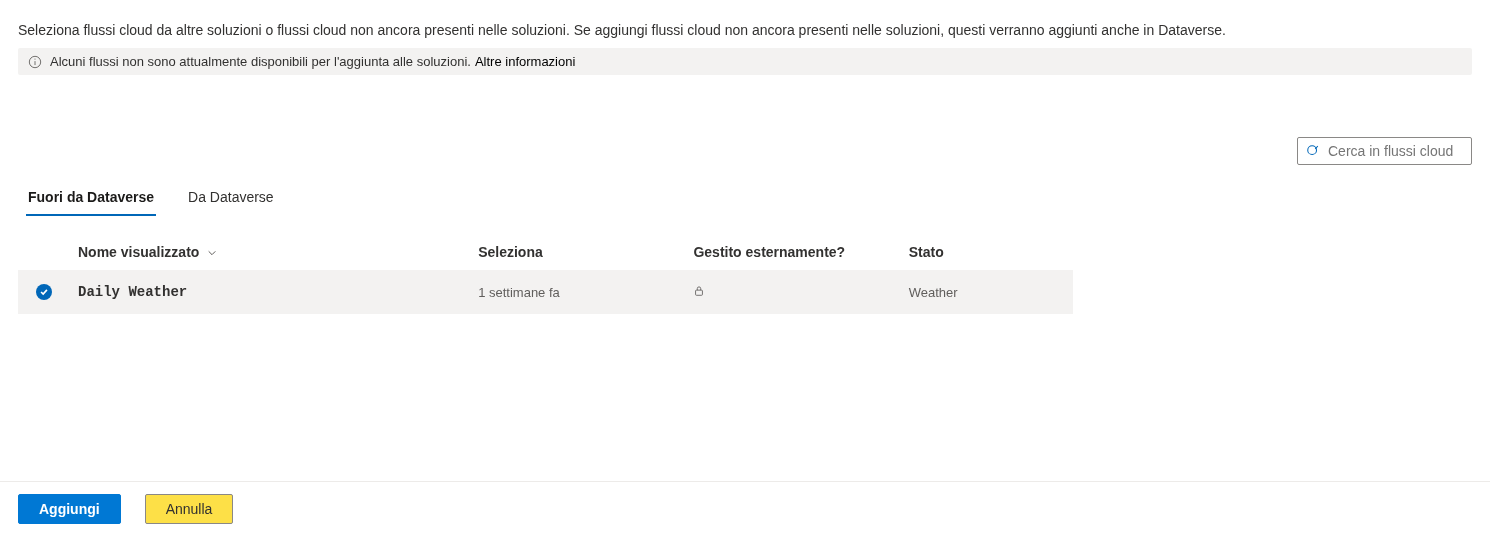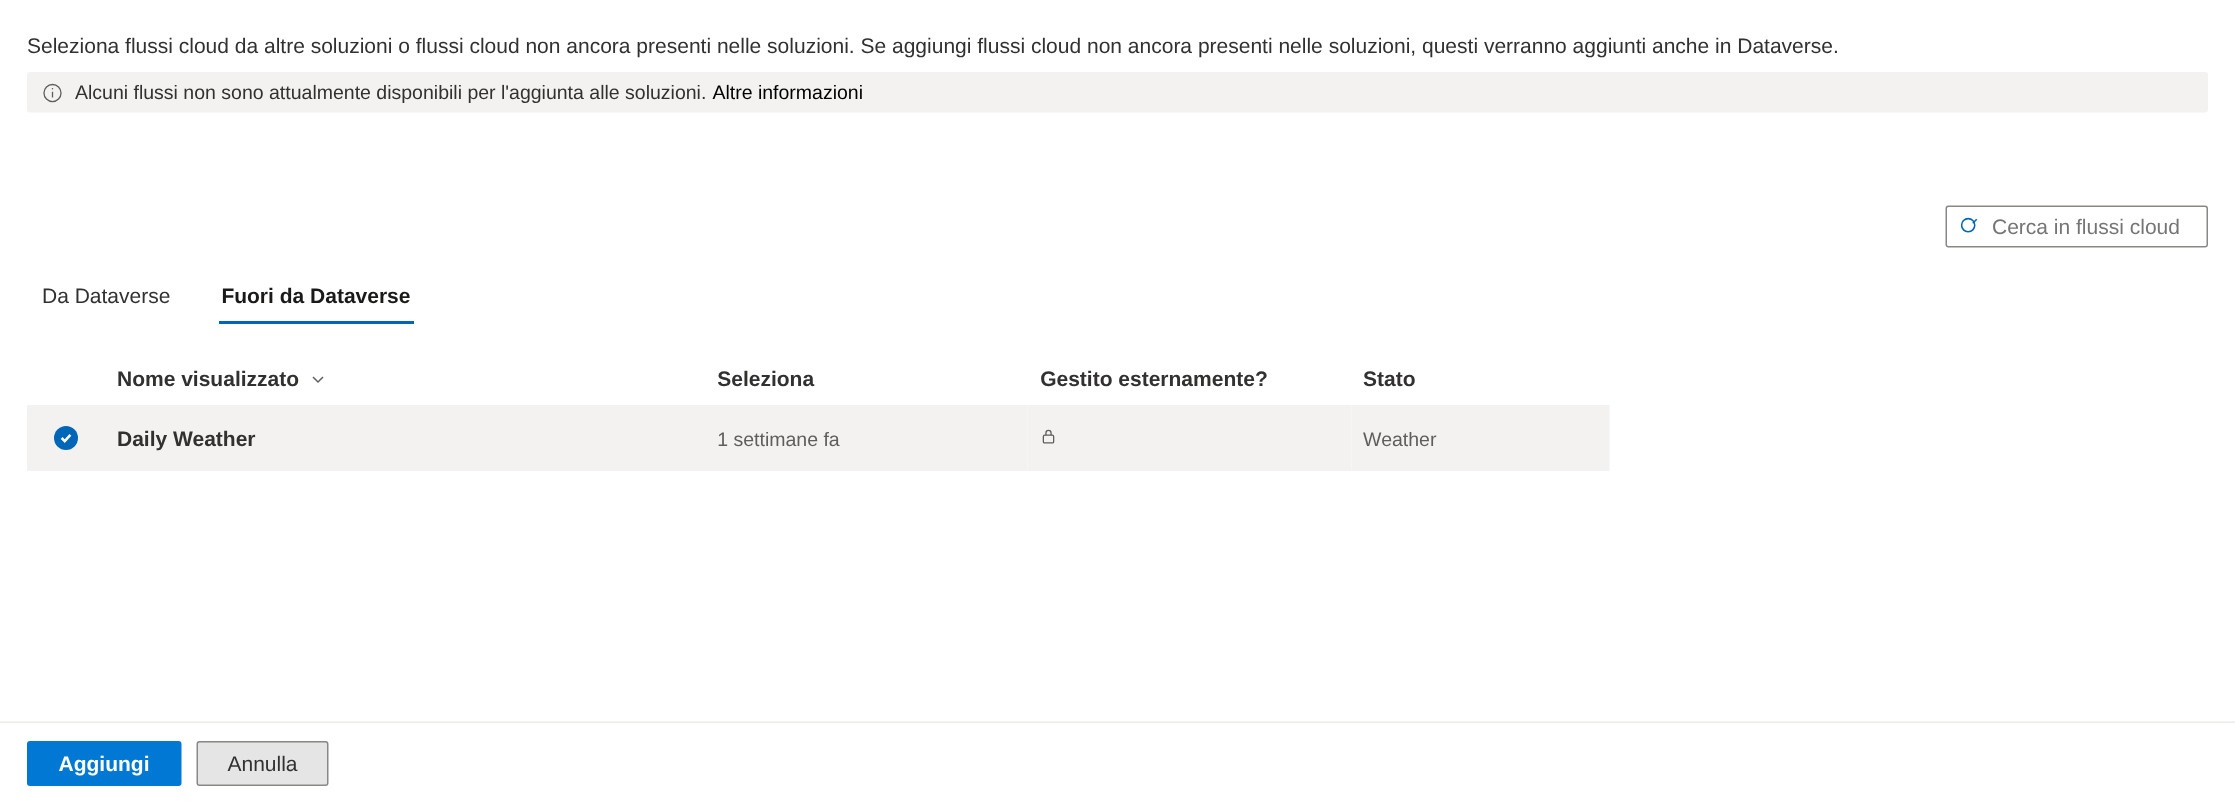--- a/index.html
+++ b/index.html
@@ -146,20 +146,21 @@
     padding: 14px 8px;
     font-size: 13px;
     color: #605e5c;
   }
   .row td.name-cell {
     padding-left: 60px;
     color: #323130;
     font-weight: 600;
     position: relative;
     font-size: 14px;
+    font-family: Liberation Mono, monospace;
   }
   .check-mark {
     position: absolute;
     left: 18px;
     top: 50%;
     transform: translateY(-50%);
     width: 16px; height: 16px;
     border-radius: 50%;
     background: #0067b8;
     display: flex;
@@ -172,37 +173,37 @@
     display: inline-flex;
   }
 
   .footer {
     position: absolute;
     bottom: 0;
     left: 0; right: 0;
     border-top: 1px solid #edebe9;
     padding: 12px 18px;
     display: flex;
-    gap: 10px;
+    gap: 24px;
   }
   .btn {
     font-size: 14px;
     padding: 6px 20px;
     border-radius: 2px;
     cursor: pointer;
     font-family: inherit;
   }
   .btn-primary {
     background: #0078d4;
     color: #fff;
     border: 1px solid #0078d4;
     font-weight: 600;
   }
   .btn-secondary {
-    background: #e5e5e5;
+    background: #fde047;
     color: #323130;
     border: 1px solid #8a8886;
   }
 </style>
 </head>
 <body>
 
 <div class="panel">
   <div class="subtitle">Seleziona flussi cloud da altre soluzioni o flussi cloud non ancora presenti nelle soluzioni. Se aggiungi flussi cloud non ancora presenti nelle soluzioni, questi verranno aggiunti anche in Dataverse.</div>
 
@@ -224,22 +225,22 @@
         <svg width="14" height="14" viewBox="0 0 16 16" fill="none" stroke="currentColor" stroke-width="1.2">
           <circle cx="7" cy="7" r="5"></circle>
           <line x1="13.5" y1="2.5" x2="10.5" y2="5.5"></line>
         </svg>
       </span>
       <input class="search-input" type="text" placeholder="Cerca in flussi cloud" style="">
     </div>
   </div>
 
   <div class="tabs">
+    <div class="tab active">Fuori da Dataverse</div>
     <div class="tab">Da Dataverse</div>
-    <div class="tab active">Fuori da Dataverse</div>
   </div>
 
   <div class="table-wrap">
     <table class="table">
       <thead>
         <tr class="thead-row">
           <th class="name-col">
             <span>Nome visualizzato</span>
             <span class="sort-chevron">
               <svg width="10" height="10" viewBox="0 0 12 12" fill="none" stroke="currentColor" stroke-width="1.2">

